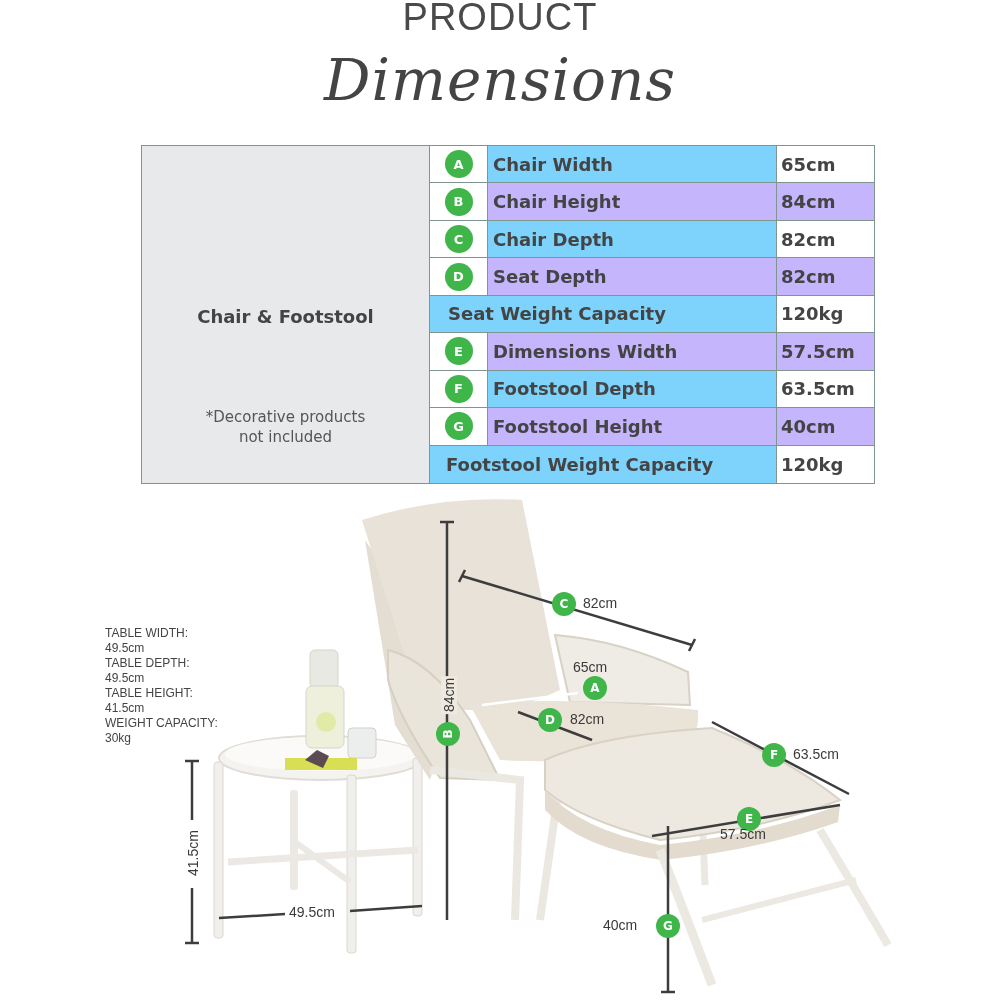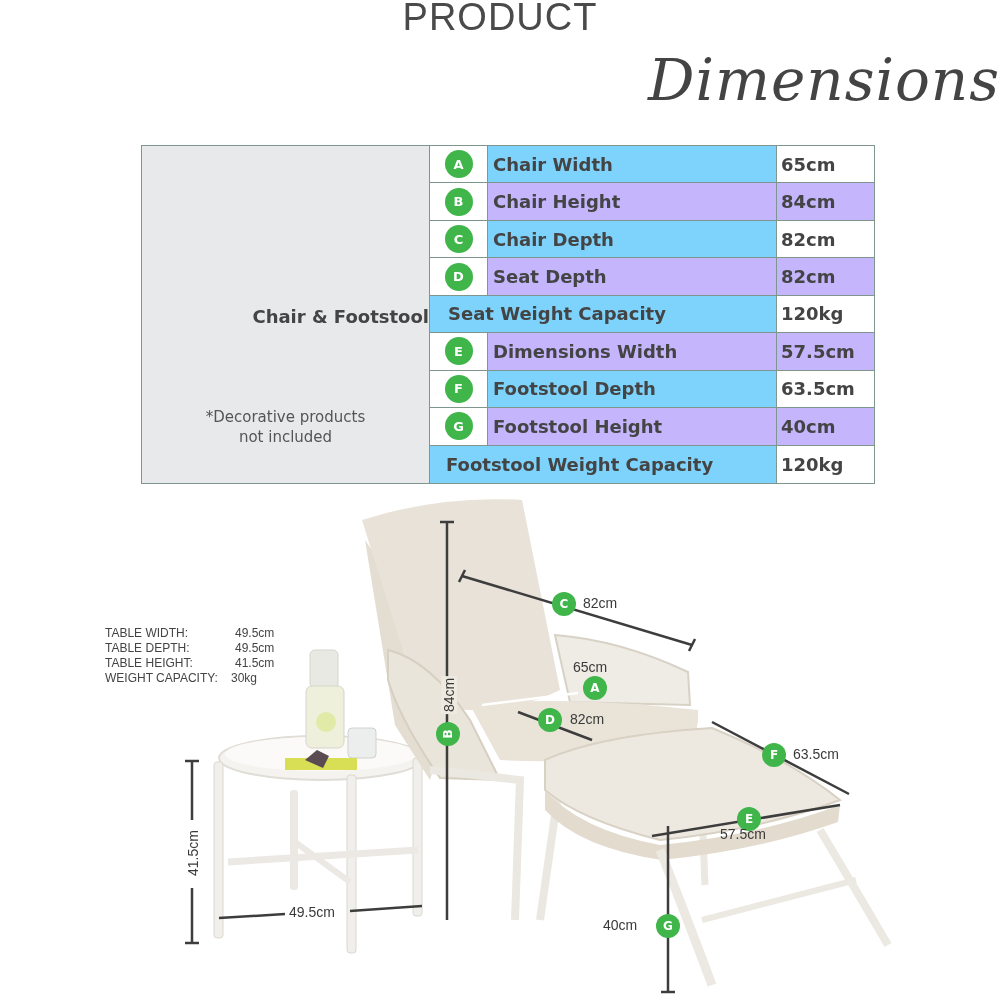--- a/index.html
+++ b/index.html
@@ -5,36 +5,36 @@
     * { box-sizing: border-box; margin: 0; padding: 0; }
     html, body { width: 1000px; height: 1000px; background: #ffffff; overflow: hidden; }
     body { position: relative; font-family: "DejaVu Sans", sans-serif; color: #444; }
 
     .title-top {
       position: absolute; left: 0; width: 1000px; top: -4px; text-align: center;
       font-family: "Liberation Sans", sans-serif; font-size: 38px; font-weight: 400;
       letter-spacing: 1px; color: #4a4a4a;
     }
     .title-script {
-      position: absolute; left: 0; width: 1000px; top: 46px; text-align: right;
+      position: absolute; left: 0; width: 1000px; top: 46px; text-align: center;
       font-family: "DejaVu Serif", serif; font-style: italic; font-size: 58px;
       color: #444; letter-spacing: 1px;
     }
 
     
     .spec-table {
       position: absolute; left: 141px; top: 145px; width: 734px; height: 339px;
       border: 1.5px solid #7e968e; display: flex; background: #fff;
     }
     .left-cell {
       width: 288px; height: 100%; background: #e8e9eb; border-right: 1.5px solid #7e968e;
       position: relative;
     }
     .left-cell .product-name {
-      position: absolute; left: 0; width: 100%; top: 160px; text-align: right;
+      position: absolute; left: 0; width: 100%; top: 160px; text-align: center;
       font-weight: bold; font-size: 18px; color: #444;
     }
     .left-cell .note {
       position: absolute; left: 0; width: 100%; top: 261px; text-align: center;
       font-size: 15px; line-height: 20px; color: #555;
     }
     .rows { flex: 1; display: flex; flex-direction: column; }
     .row {
       height: 37.6px; display: flex; border-bottom: 1.5px solid #7e968e;
     }
@@ -57,21 +57,21 @@
     .value-cell {
       width: 98px; border-left: 1.5px solid #7e968e; display: flex; align-items: center;
       padding-left: 4px; font-weight: bold; font-size: 18px; color: #444; background: #fff;
     }
 
     
     .table-specs {
       position: absolute; left: 105px; top: 626px; font-family: "Liberation Sans", sans-serif;
       font-size: 12px; line-height: 15px; color: #444;
     }
-    .table-specs .ts-row { display: flex; }
+    .table-specs .ts-row { display: flex; flex-direction: column; }
     .table-specs .ts-label { width: 130px; }
     .table-specs .ts-val { }
     .dim-label {
       position: absolute; font-size: 14px; color: #3a3a3a; font-family: "Liberation Sans", sans-serif;
     }
     .dim-badge {
       position: absolute; width: 24px; height: 24px; border-radius: 50%; background: #3fb54a;
       color: #fff; font-weight: bold; font-size: 12px; display: flex; align-items: center;
       justify-content: center; font-family: "DejaVu Sans", sans-serif;
     }

